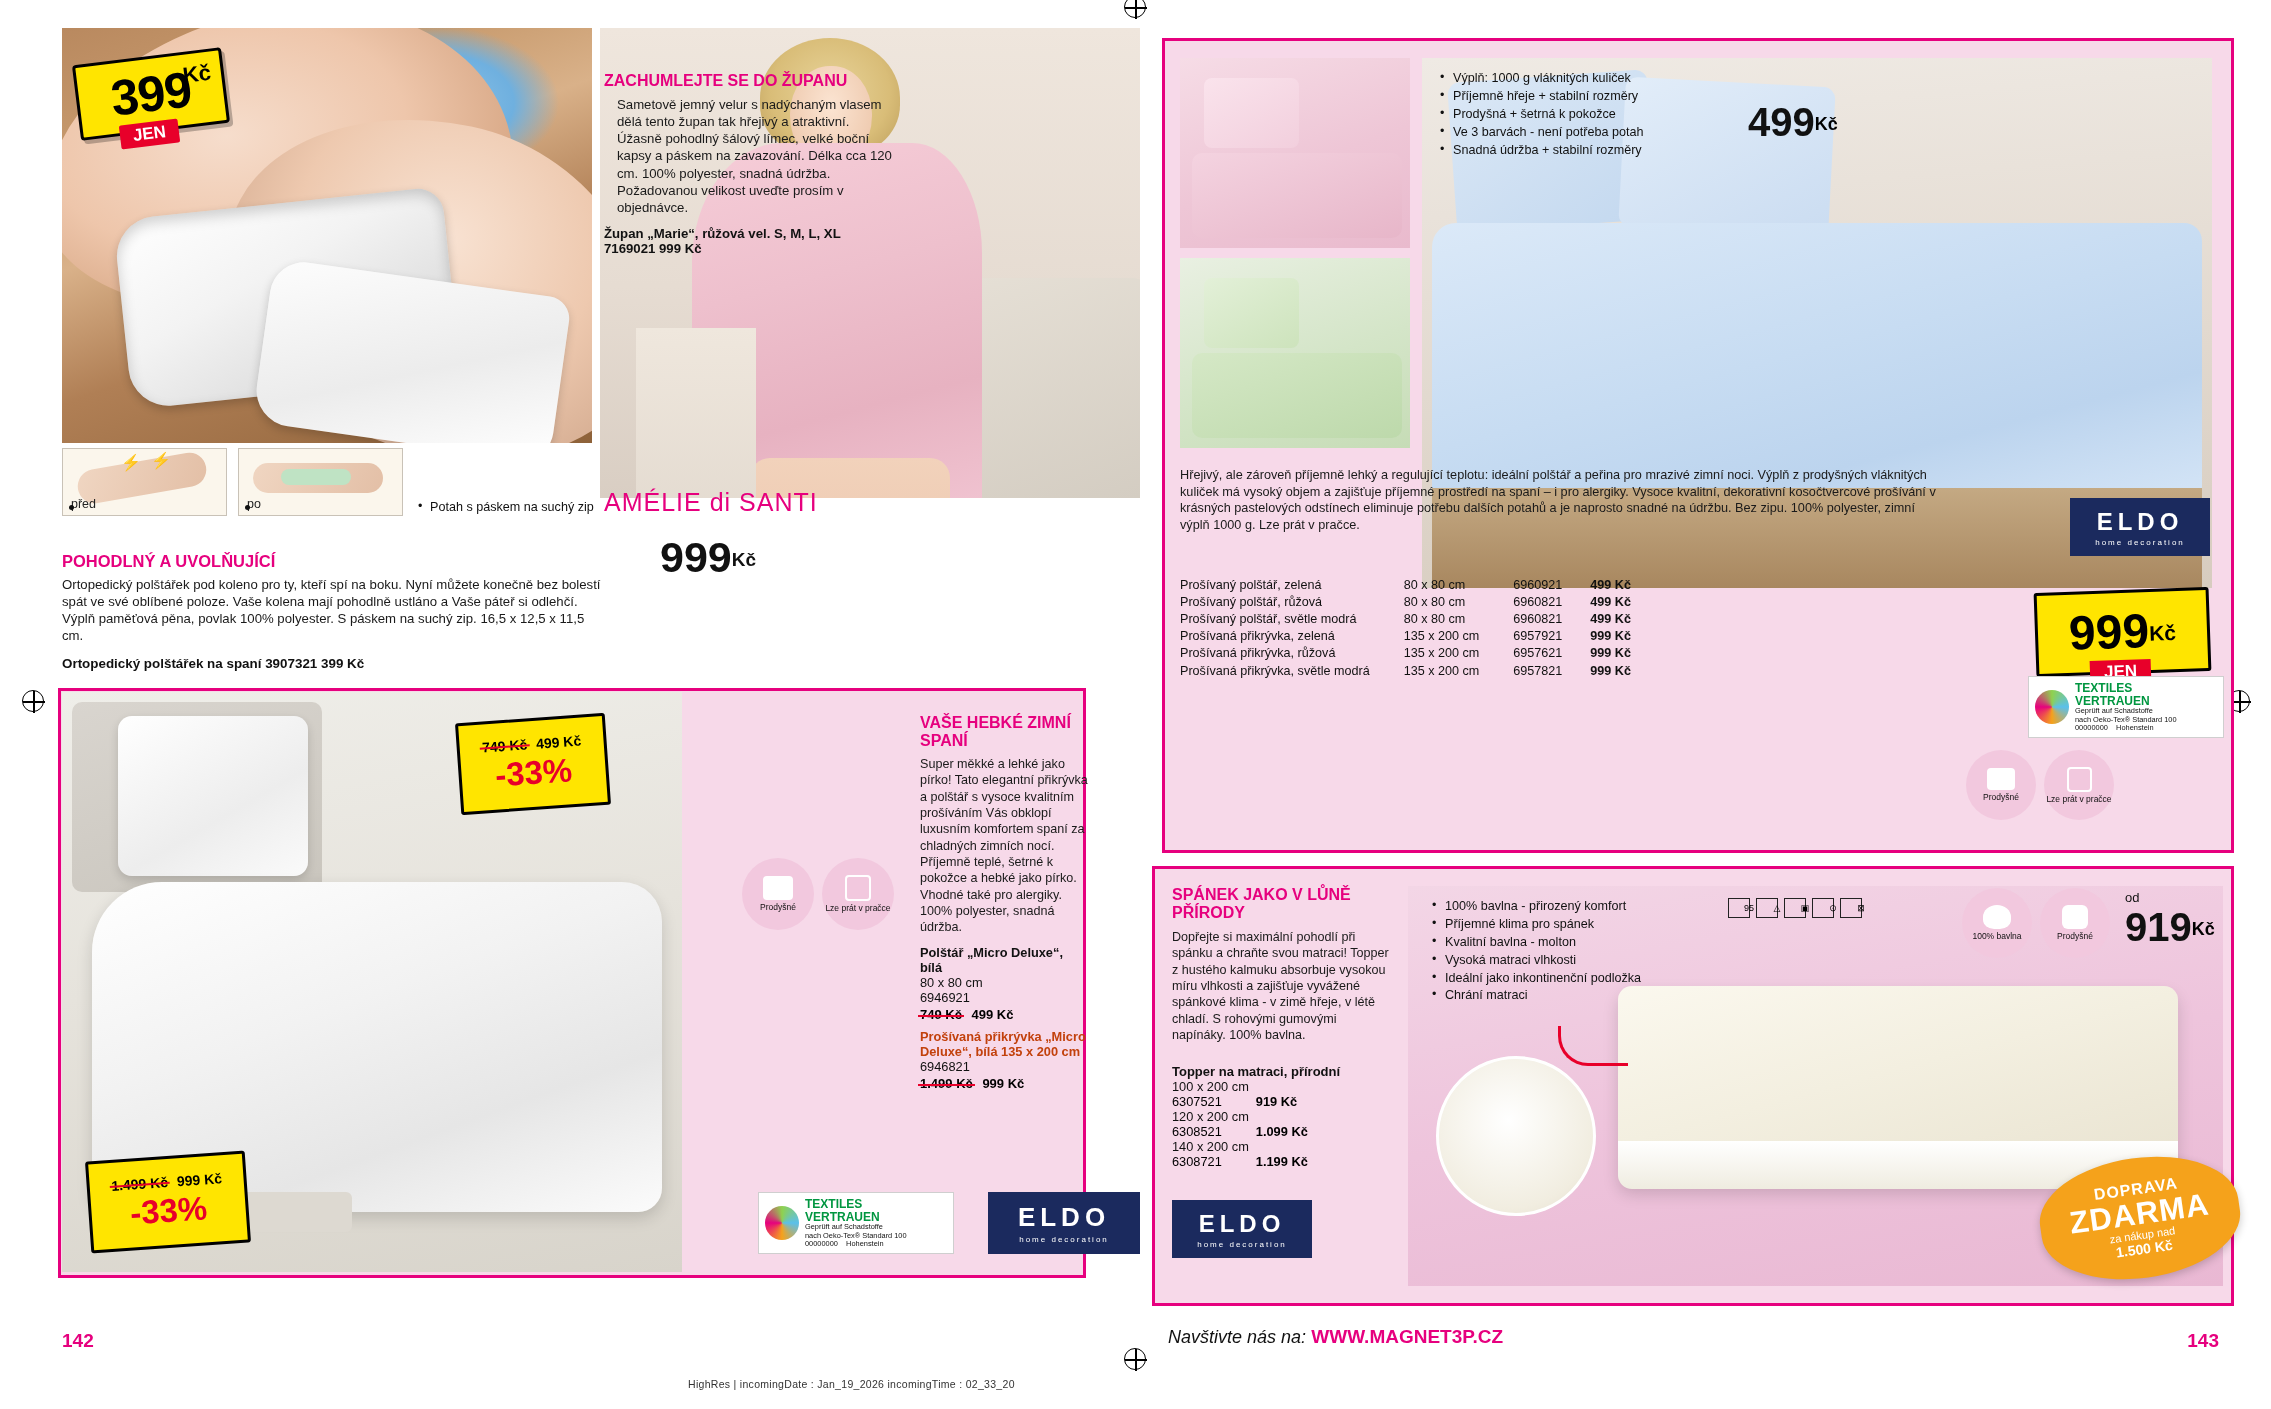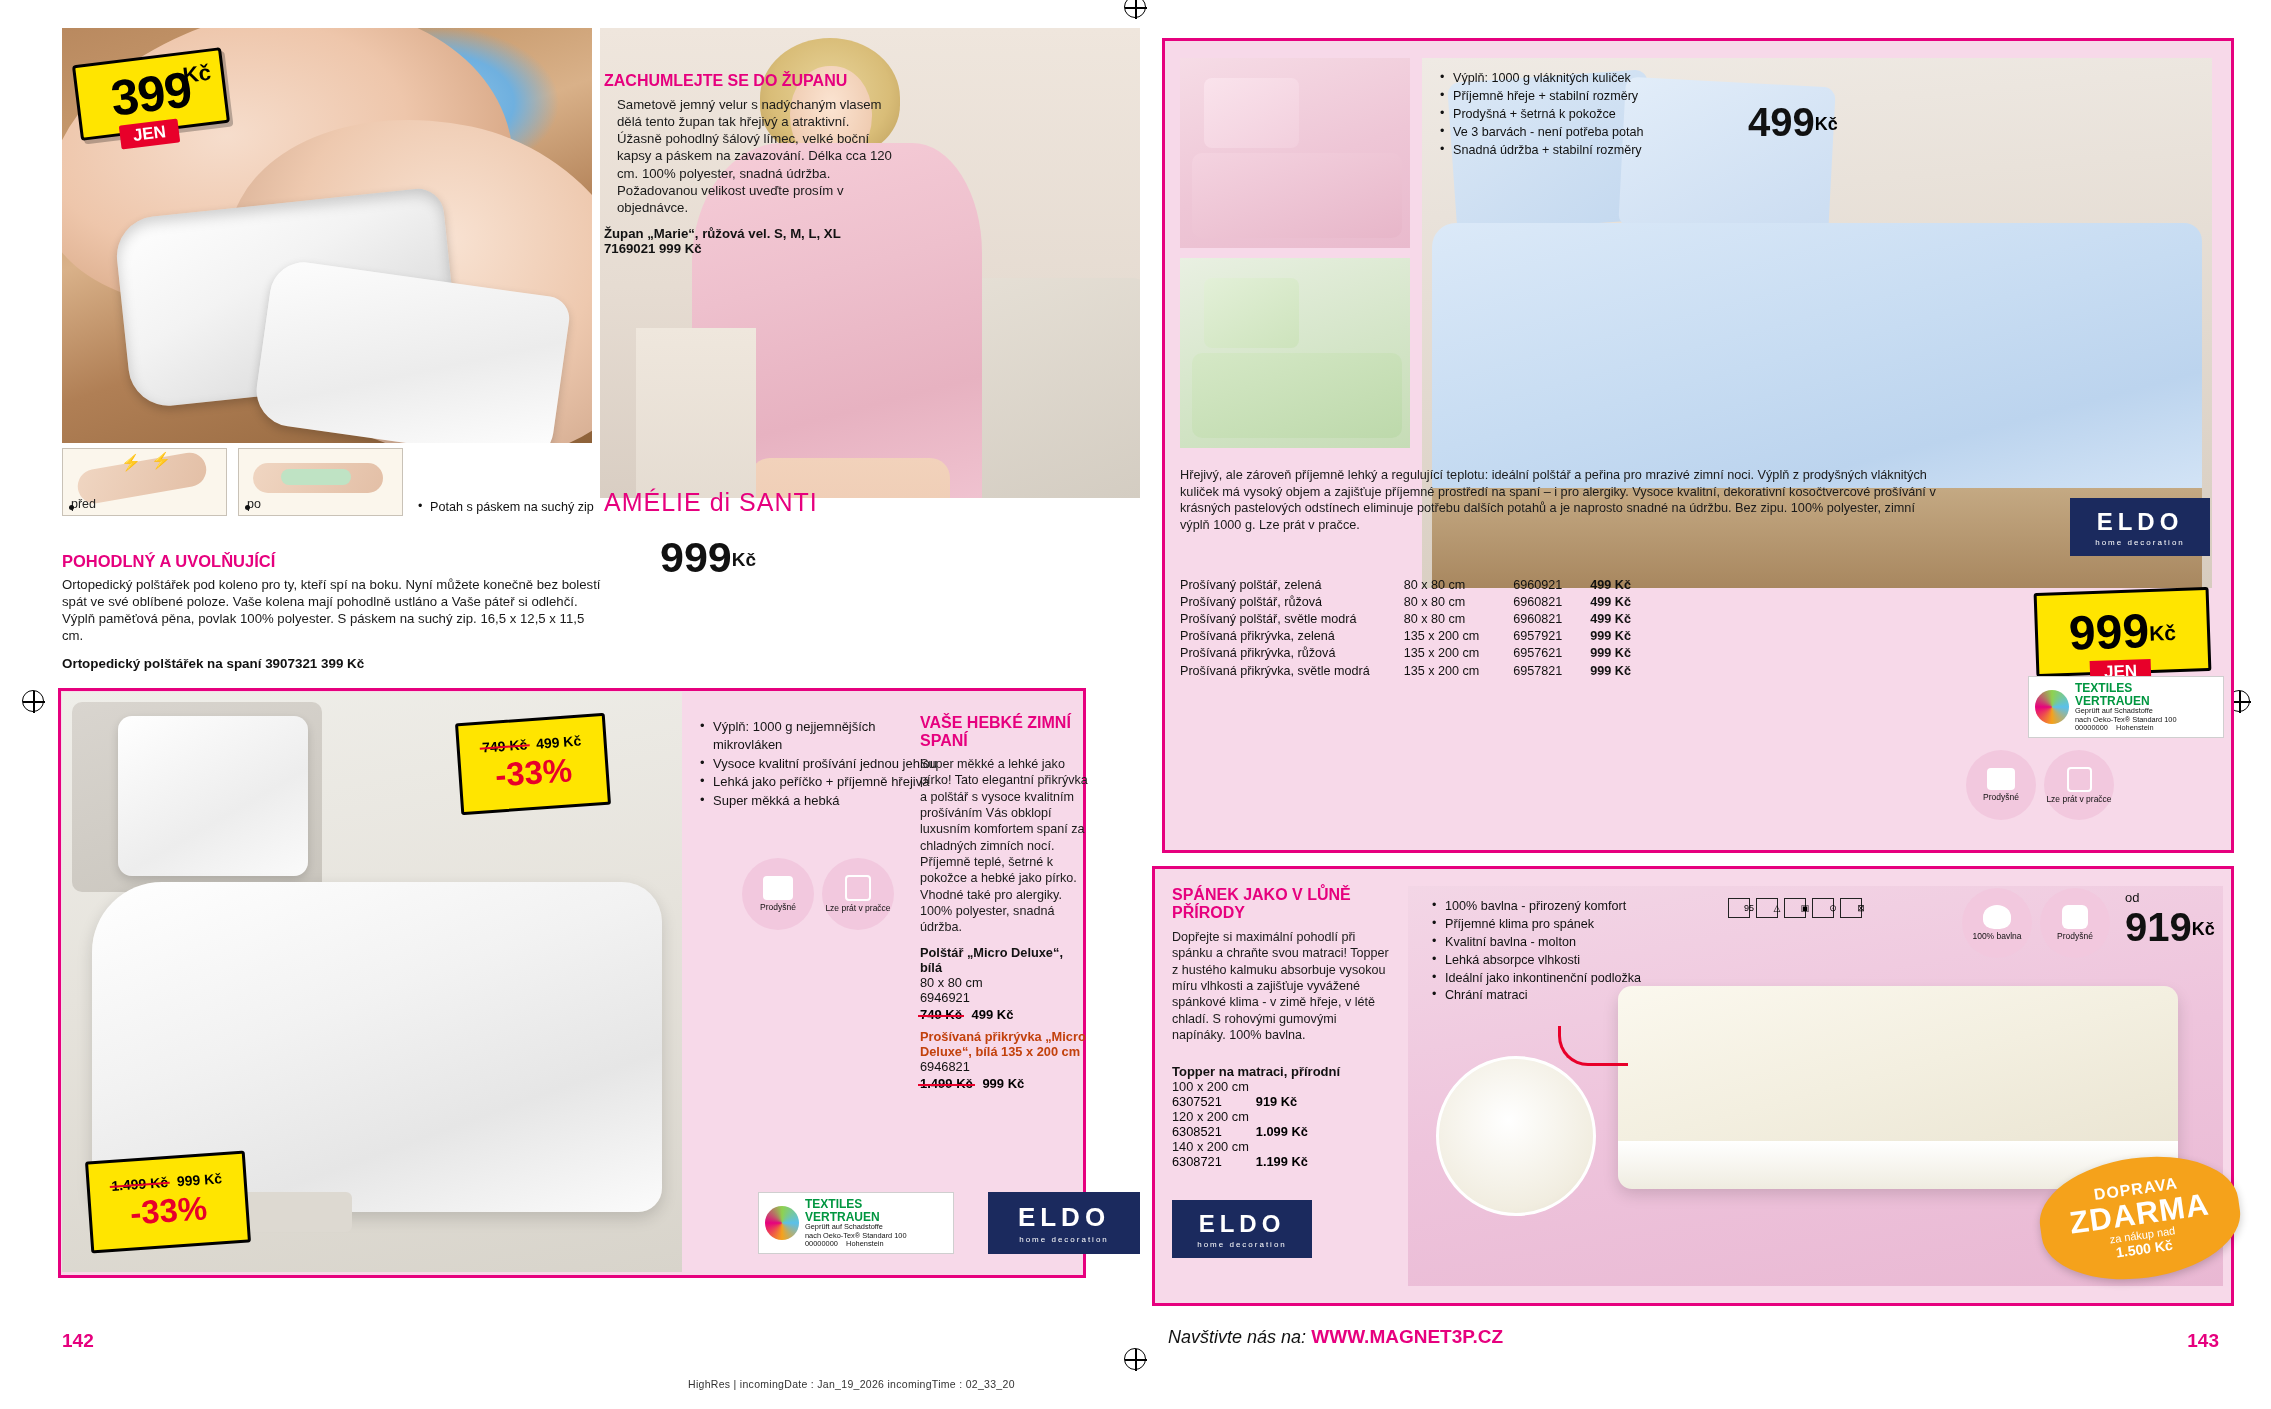--- a/index.html
+++ b/index.html
@@ -268,26 +268,20 @@
 
     <div class="pink-box pink-border" style="position:absolute;left:58px;top:688px;width:1028px;height:590px;"></div>
 
     <div class="photo" style="left:62px;top:692px;width:620px;height:580px;background:linear-gradient(170deg,#efeee9 0%,#e6e3dc 45%,#d8d4cb 100%);">
       <div style="position:absolute;left:10px;top:10px;width:250px;height:190px;background:linear-gradient(160deg,#d9d5cf,#c9c5bd);border-radius:10px;"></div>
       <div style="position:absolute;left:56px;top:24px;width:190px;height:160px;background:linear-gradient(150deg,#ffffff,#ededed 60%,#fafafa);border-radius:14px;box-shadow:0 4px 10px rgba(0,0,0,.15);"></div>
       <div style="position:absolute;left:30px;top:190px;width:570px;height:330px;background:linear-gradient(160deg,#ffffff 0%,#f2f2f2 40%,#e6e6e6 70%,#fbfbfb 100%);border-radius:70px 40px 24px 24px;box-shadow:0 6px 16px rgba(0,0,0,.15);"></div>
       <div style="position:absolute;left:180px;top:500px;width:110px;height:40px;background:#ddd9d1;border-radius:6px;"></div>
     </div>
 
-    <div class="bullets" style="position:absolute;left:700px;top:718px;width:245px;">
-      <div>Výplň: 1000 g nejjemnějších mikrovláken</div>
-      <div>Vysoce kvalitní prošívání jednou jehlou</div>
-      <div>Lehká jako peříčko + příjemně hřejivá</div>
-      <div>Super měkká a hebká</div>
-    </div>
 
     <div class="discount-burst" style="left:458px;top:718px;width:150px;height:92px;transform:rotate(-4deg);">
       <div style="font-size:14px;font-weight:bold;">
         <span class="strike">749 Kč</span>
         <span style="margin-left:5px;">499 Kč</span>
       </div>
       <div style="font-size:33px;font-weight:bold;color:#e8002a;margin-top:2px;">-33%</div>
     </div>
 
     <div class="discount-burst" style="left:88px;top:1156px;width:160px;height:92px;transform:rotate(-4deg);">
@@ -487,21 +481,21 @@
       <div style="position:absolute;left:210px;top:100px;width:560px;height:200px;background:linear-gradient(165deg,#fbf8ee 0%,#f3efe0 45%,#e8e2cf 100%);border-radius:14px;box-shadow:0 8px 16px rgba(0,0,0,.15);"></div>
       <div style="position:absolute;left:210px;top:255px;width:560px;height:48px;background:linear-gradient(180deg,#ffffff,#efece0);border-radius:0 0 14px 14px;"></div>
       <div style="position:absolute;left:28px;top:170px;width:160px;height:160px;border-radius:50%;background:radial-gradient(circle at 45% 40%,#ffffff,#f1ede0 70%,#e3dccb 100%);border:3px solid #fff;"></div>
       <div style="position:absolute;left:150px;top:140px;width:70px;height:40px;border-left:3px solid #e8002a;border-bottom:3px solid #e8002a;border-radius:0 0 0 30px;"></div>
     </div>
 
     <div class="bullets" style="position:absolute;left:292px;top:898px;width:270px;color:#111;font-size:12.6px;">
       <div>100% bavlna - přirozený komfort</div>
       <div>Příjemné klima pro spánek</div>
       <div>Kvalitní bavlna - molton</div>
-      <div>Lehká absorpce vlhkosti</div>
+      <div>Vysoká matraci vlhkosti</div>
       <div>Ideální jako inkontinenční podložka</div>
       <div>Chrání matraci</div>
     </div>
 
     <div class="wash-icons" style="position:absolute;left:588px;top:898px;">
       <div>95</div>
       <div>△</div>
       <div>▣</div>
       <div>⊙</div>
       <div>⊠</div>

